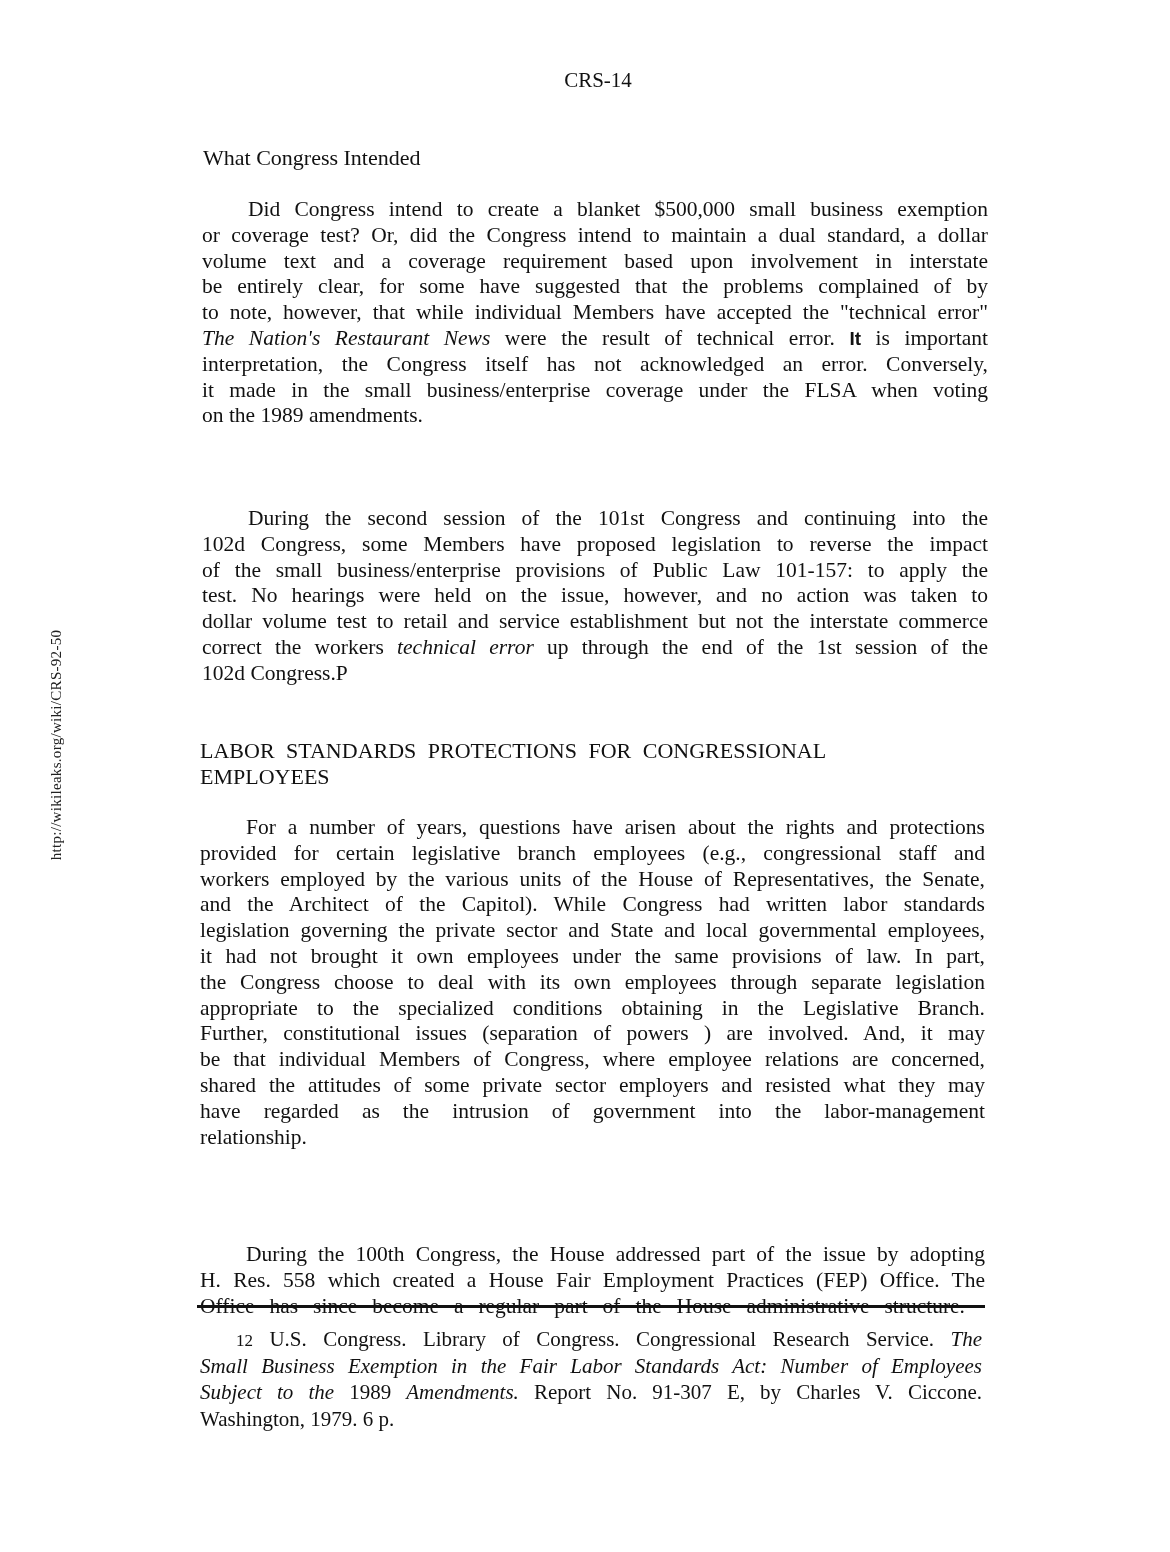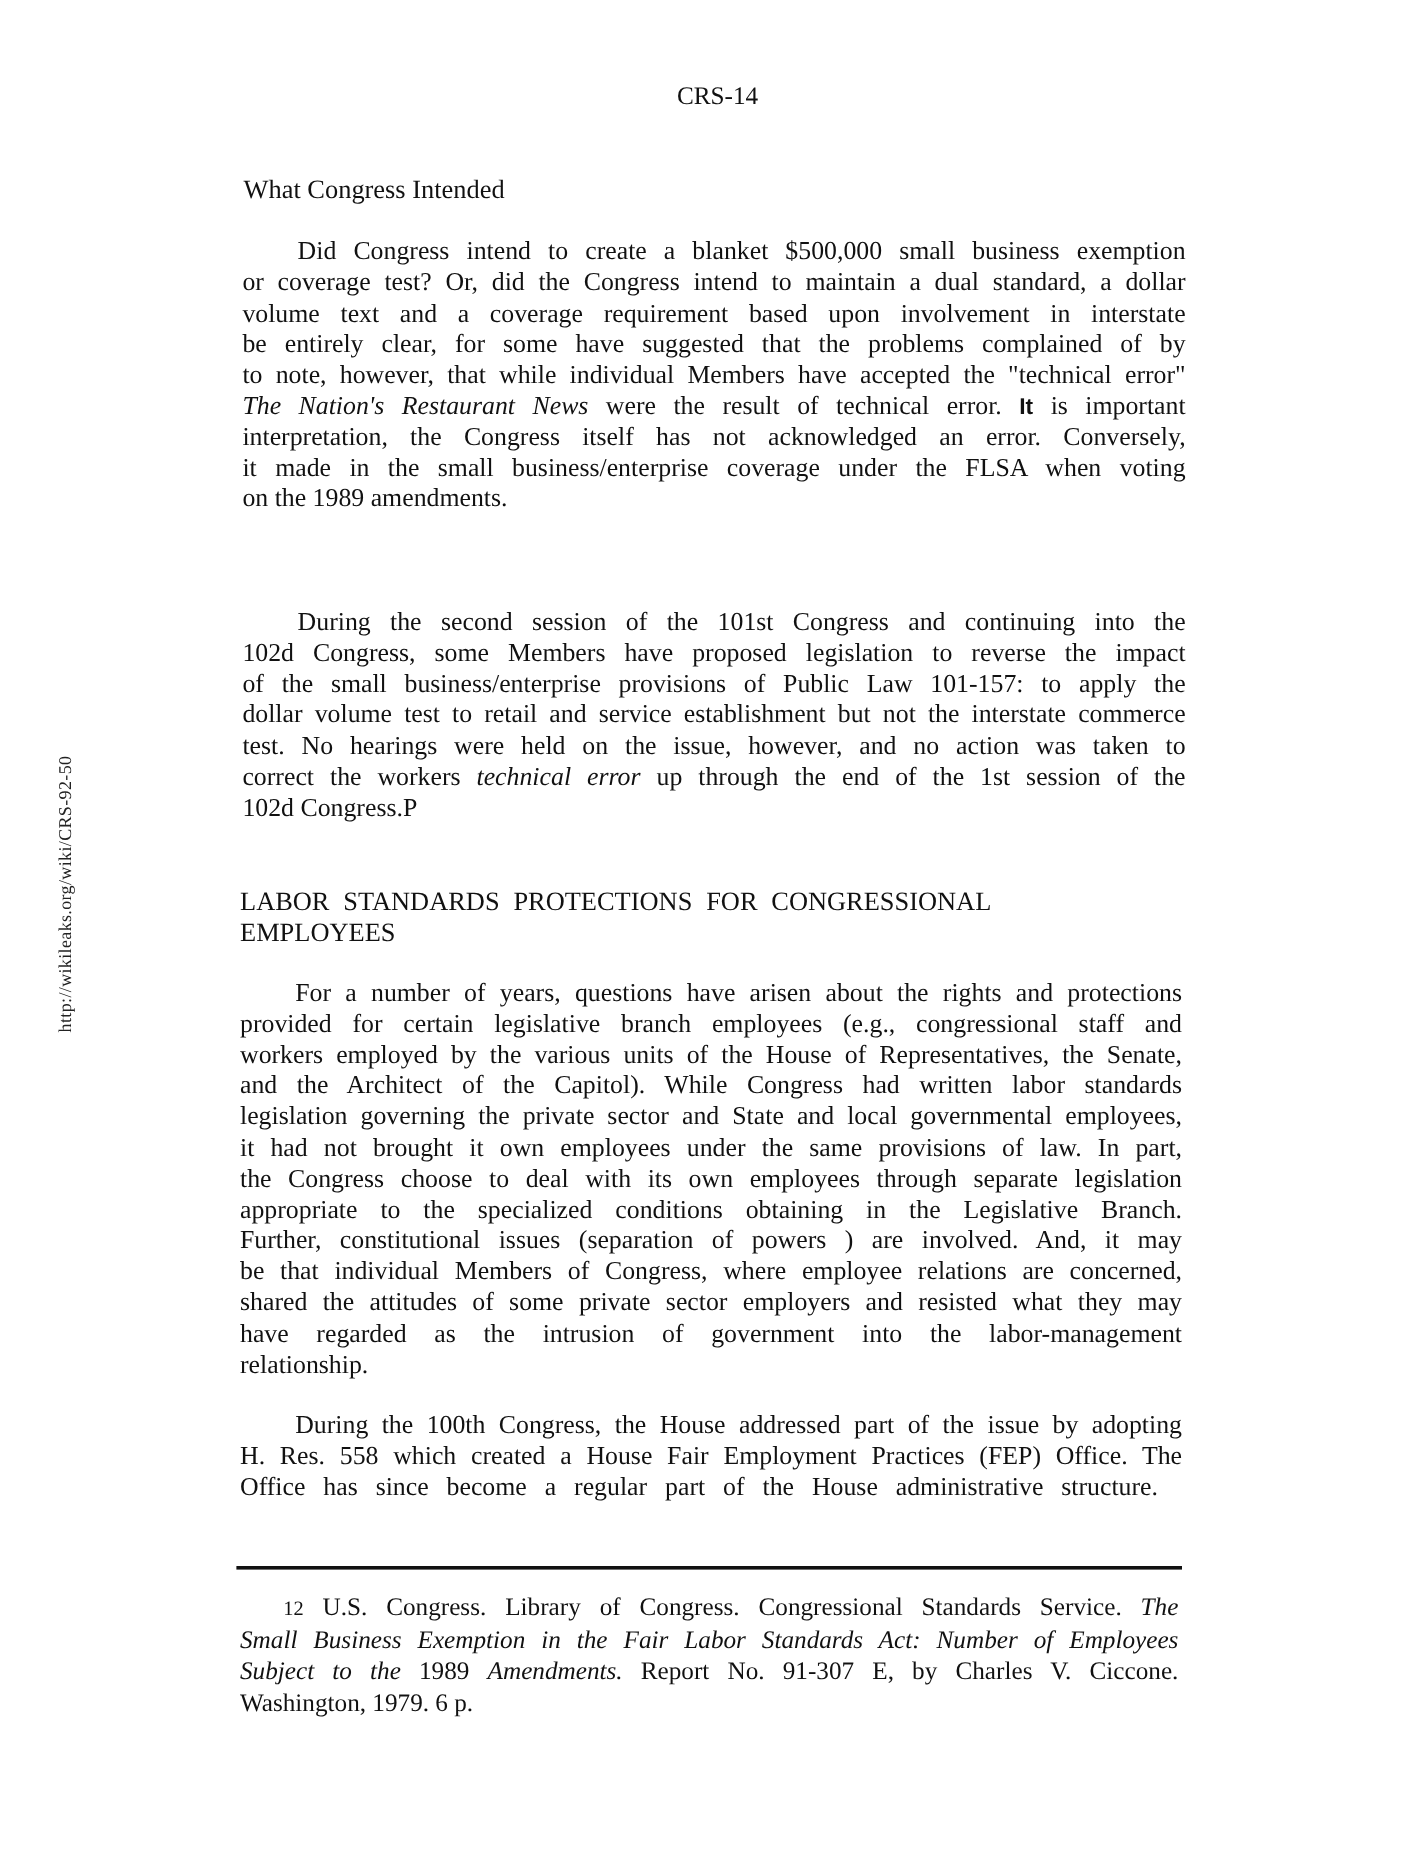--- a/index.html
+++ b/index.html
@@ -41,22 +41,22 @@
   <div class="line"><em>The Nation's Restaurant News</em><span> were the result of technical error. </span><span class="it-bold">It</span><span> is important</span></div>
   <div class="line">interpretation, the Congress itself has not acknowledged an error. Conversely,</div>
   <div class="line">it made in the small business/enterprise coverage under the FLSA when voting</div>
   <div class="line last">on the 1989 amendments.</div>
 </div>
 
 <div class="para" style="top:506px;">
   <div class="line indent">During the second session of the 101st Congress and continuing into the</div>
   <div class="line">102d Congress, some Members have proposed legislation to reverse the impact</div>
   <div class="line">of the small business/enterprise provisions of Public Law 101-157: to apply the</div>
+  <div class="line">test. No hearings were held on the issue, however, and no action was taken to</div>
   <div class="line">dollar volume test to retail and service establishment but not the interstate commerce</div>
-  <div class="line">test. No hearings were held on the issue, however, and no action was taken to</div>
   <div class="line"><span>correct the workers </span><em>technical error</em><span> up through the end of the 1st session of the</span></div>
   <div class="line last">102d Congress.P</div>
 </div>
 
 <div class="heading" style="left:200px; top:738px;">
   <div style="word-spacing:6px;">LABOR STANDARDS PROTECTIONS FOR CONGRESSIONAL</div>
   <div>EMPLOYEES</div>
 </div>
 
 <div class="para" style="left:200px; width:785px; top:815px;">
@@ -68,26 +68,26 @@
   <div class="line">it had not brought it own employees under the same provisions of law. In part,</div>
   <div class="line">the Congress choose to deal with its own employees through separate legislation</div>
   <div class="line">appropriate to the specialized conditions obtaining in the Legislative Branch.</div>
   <div class="line">Further, constitutional issues (separation of powers ) are involved. And, it may</div>
   <div class="line">be that individual Members of Congress, where employee relations are concerned,</div>
   <div class="line">shared the attitudes of some private sector employers and resisted what they may</div>
   <div class="line">have regarded as the intrusion of government into the labor-management</div>
   <div class="line last">relationship.</div>
 </div>
 
-<div class="para" style="left:200px; width:785px; top:1175px;">
+<div class="para" style="left:200px; width:785px; top:1242px;">
   <div class="line indent">During the 100th Congress, the House addressed part of the issue by adopting</div>
   <div class="line">H. Res. 558 which created a House Fair Employment Practices (FEP) Office. The</div>
   <div class="line" style="width:765px;">Office has since become a regular part of the House administrative structure.</div>
 </div>
 
 <div class="rule"></div>
 
 <div class="footnote">
-  <div class="line" style="padding-left:36px;"><span class="fn-mark">12</span><span> U.S. Congress. Library of Congress. Congressional Standards Service. </span><em>The</em></div>
+  <div class="line" style="padding-left:36px;"><span class="fn-mark">12</span><span> U.S. Congress. Library of Congress. Congressional Research Service. </span><em>The</em></div>
   <div class="line"><em>Small Business Exemption in the Fair Labor Standards Act: Number of Employees</em></div>
   <div class="line"><em>Subject to the</em><span> 1989 </span><em>Amendments.</em><span> Report No. 91-307 E, by Charles V. Ciccone.</span></div>
   <div class="line last">Washington, 1979. 6 p.</div>
 </div>
 
 </body></html>

